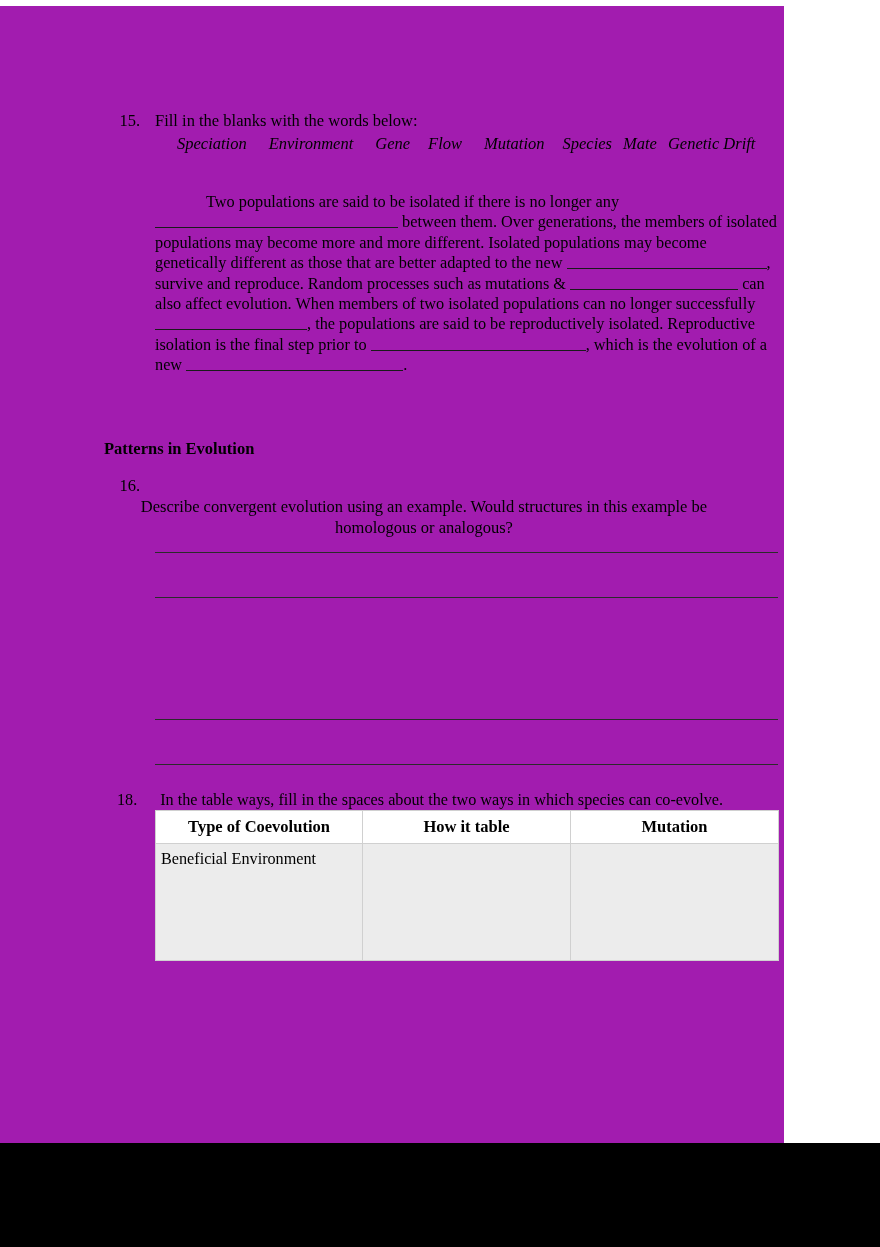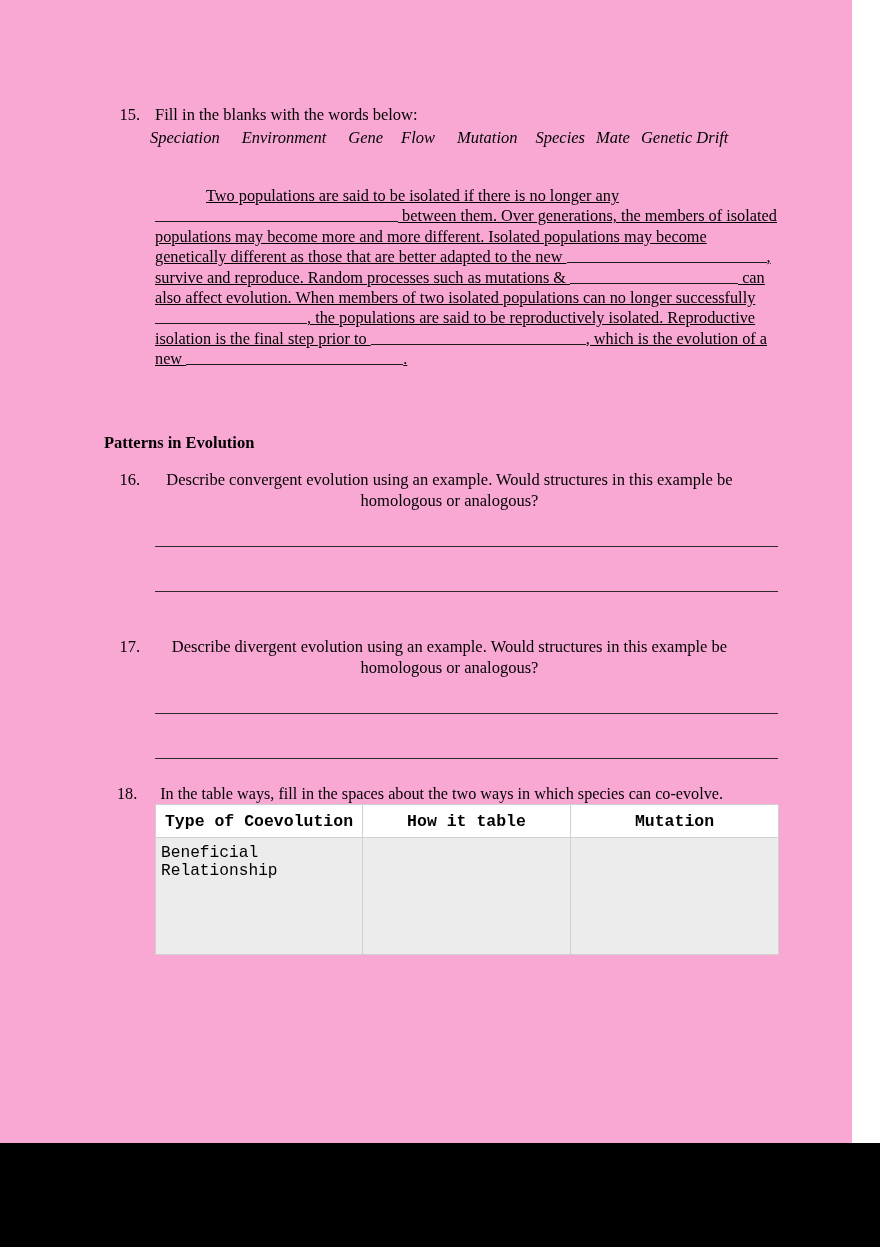--- a/index.html
+++ b/index.html
@@ -11,24 +11,24 @@
     width: 880px;
     height: 1247px;
     position: relative;
     font-family: "Liberation Serif", "DejaVu Serif", serif;
     color: #000000;
     overflow: hidden;
   }
   .page {
     position: absolute;
     left: 0;
-    top: 0;
-    width: 852px;
+    top: 6px;
+    width: 784px;
     height: 1143px;
-    background: #f9a8d4;
+    background: #a21caf;
   }
   .bottom-bar {
     position: absolute;
     left: 0;
     top: 1143px;
     width: 880px;
     height: 104px;
     background: #000000;
   }
 
@@ -47,42 +47,41 @@
   }
   .q15-num {
     width: 36px;
     text-align: right;
     padding-right: 15px;
     flex: 0 0 auto;
   }
   .q15-text { flex: 1 1 auto; }
 
   .wordbank {
-    margin-left: 46px;
+    margin-left: 73px;
     margin-top: 2px;
     font-style: italic;
     font-size: 16.5px;
     line-height: 21px;
     white-space: nowrap;
   }
   .wordbank span { display: inline-block; }
   .wb-gap-lg { width: 22px; display: inline-block; }
   .wb-gap-md { width: 18px; display: inline-block; }
   .wb-gap-sm { width: 11px; display: inline-block; }
 
   
   .fill-para {
     position: absolute;
     left: 155px;
     top: 186px;
     width: 624px;
     font-size: 16.3px;
     line-height: 20.4px;
     text-align: left;
-    text-decoration: underline;
   }
   .fill-para p {
     margin: 0;
     text-indent: 51px;
   }
   .blk {
     display: inline-block;
     border-bottom: 1.4px solid #1a1a1a;
     vertical-align: baseline;
     height: 14px;
@@ -106,20 +105,21 @@
   }
 
   
   .qitem {
     position: absolute;
     width: 640px;
     display: flex;
     align-items: baseline;
     font-size: 16.5px;
     line-height: 21px;
+    flex-direction: column;
   }
   .qitem .num {
     width: 36px;
     text-align: right;
     padding-right: 15px;
     flex: 0 0 auto;
   }
   .qitem .body { flex: 1 1 auto; text-align: center; }
 
   #q16 { left: 104px; top: 469px; }
@@ -156,21 +156,20 @@
     left: 155px;
     top: 804px;
     width: 623px;
     border-collapse: collapse;
     table-layout: fixed;
   }
   .coevo-table th,
   .coevo-table td {
     border: 1px solid #d0d0d0;
     padding: 0;
-    font-family: Liberation Mono, monospace;
   }
   .coevo-table thead th {
     background: #ffffff;
     height: 32px;
     text-align: center;
     vertical-align: middle;
     font-size: 16.5px;
     font-weight: bold;
   }
   .coevo-table tbody td {
@@ -208,24 +207,20 @@
 
   <div class="section-heading">Patterns in Evolution</div>
 
   <div class="qitem" id="q16">
     <span class="num">16.</span>
     <span class="body">Describe convergent evolution using an example. Would structures in this example be homologous or analogous?</span>
   </div>
   <div class="ruleline" id="rule16a"></div>
   <div class="ruleline" id="rule16b"></div>
 
-  <div class="qitem" id="q17">
-    <span class="num">17.</span>
-    <span class="body">Describe divergent evolution using an example. Would structures in this example be homologous or analogous?</span>
-  </div>
   <div class="ruleline" id="rule17a"></div>
   <div class="ruleline" id="rule17b"></div>
 
   <div class="q18">
     <span class="num">18.</span><span>In the table ways, fill in the spaces about the two ways in which species can co-evolve.</span>
   </div>
 
   <table class="coevo-table">
     <colgroup>
       <col class="col-1">
@@ -234,21 +229,21 @@
     </colgroup>
     <thead>
       <tr>
         <th>Type of Coevolution</th>
         <th>How it table</th>
         <th>Mutation</th>
       </tr>
     </thead>
     <tbody>
       <tr>
-        <td>Beneficial Relationship</td>
+        <td>Beneficial Environment</td>
         <td></td>
         <td></td>
       </tr>
     </tbody>
   </table>
 
 </div>
 
 <div class="bottom-bar"></div>
 

